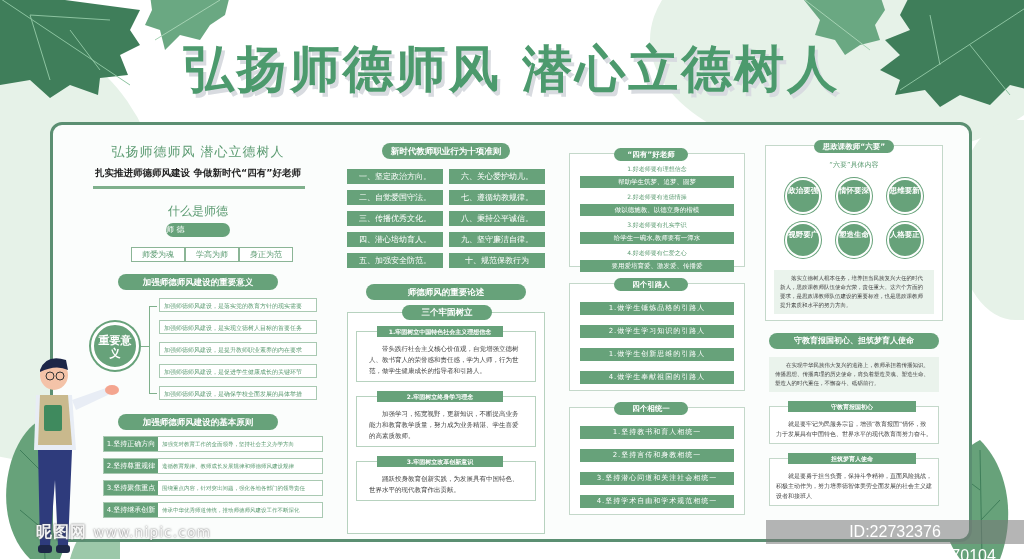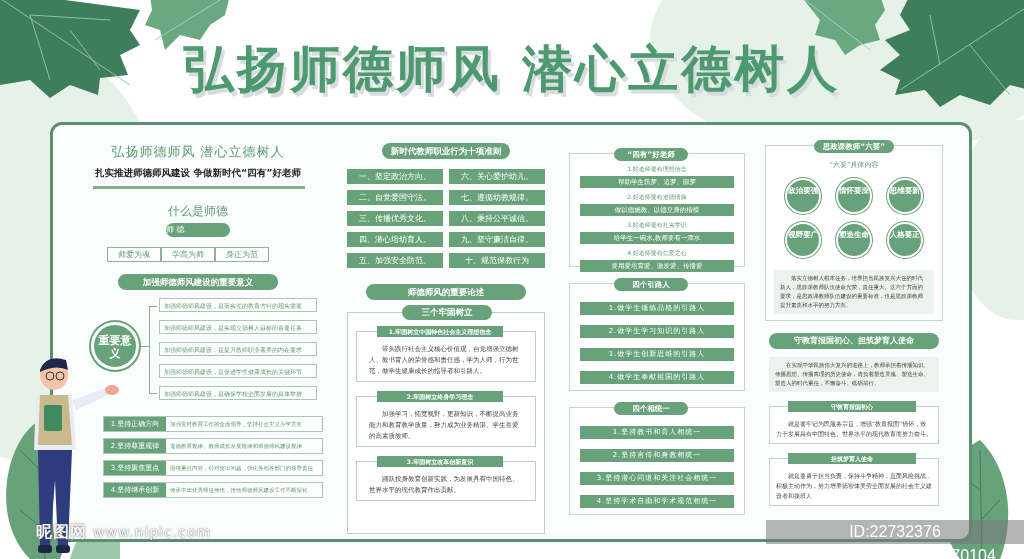--- a/index.html
+++ b/index.html
@@ -11,32 +11,32 @@
   .board { position: absolute; left: 50px; top: 122px; width: 922px; height: 420px; background: #fbfdfc; border: 3px solid #5b8f72; border-radius: 12px; }
   .col { position: absolute; top: 0; }
   .green { background: #67a27a; color: #fff; }
   .pill { border-radius: 14px; text-align: center; font-weight: bold; }
   .c1 { left: 14px; width: 262px; }
   .c1 .h1 { text-align: center; color: #5a9a70; font-size: 13px; margin-top: 18px; letter-spacing: 1px; }
   .c1 .h2 { text-align: center; color: #222; font-size: 9.5px; font-weight: bold; margin-top: 6px; }
   .c1 .rule { height: 3px; background: #7fb08c; margin: 6px 0 0 26px; width: 212px; }
   .c1 .what { text-align: center; color: #5a9a70; font-size: 12px; margin-top: 14px; }
   .tree-root { width: 64px; height: 14px; margin: 3px auto 0; border-radius: 8px; font-size: 8px; line-height: 14px; }
-  .tree-kids { display: flex; justify-content: flex-start; margin: 10px 12px 0 40px; }
+  .tree-kids { display: flex; justify-content: center; margin: 10px 12px 0 40px; }
   .tree-kids div { border: 1px solid #8bb596; color: #5a9a70; font-size: 8px; padding: 1px 10px; background: #fff; }
   .sec-pill { width: 160px; height: 16px; line-height: 16px; font-size: 8.5px; margin: 12px auto 0; }
   .sig { position: relative; height: 112px; margin-top: 8px; }
   .sig-circle { position: absolute; left: 24px; top: 24px; width: 48px; height: 48px; border-radius: 50%; border: 3px solid #fff; box-shadow: 0 0 0 2px #67a27a; font-size: 11px; line-height: 13px; text-align: center; padding-top: 9px; font-weight: bold; }
   .sig-list { position: absolute; left: 92px; top: 0; width: 158px; }
   .sig-list div { border: 1px solid #a9c9b2; font-size: 6px; color: #5a9a70; padding: 3px 4px; margin-bottom: 8px; background: #fff; height: 14px; white-space: nowrap; overflow: hidden; }
   .sig-bracket { position: absolute; left: 82px; top: 8px; width: 8px; height: 88px; border: 1px solid #7fb08c; border-right: none; }
   .sig-stem { position: absolute; left: 74px; top: 48px; width: 8px; border-top: 1px solid #7fb08c; }
   .prin { margin: 6px 0 0 36px; width: 220px; }
   .prin-row { display: flex; height: 16px; margin-bottom: 6px; border: 1px solid #a9c9b2; background: #fff; }
-  .prin-row .k { width: 62px; font-size: 7px; line-height: 14px; text-align: center; }
+  .prin-row .k { width: 54px; font-size: 7px; line-height: 14px; text-align: center; }
   .prin-row .v { flex: 1; font-size: 5.5px; color: #5a9a70; line-height: 14px; padding-left: 4px; white-space: nowrap; overflow: hidden; }
   .c2 { left: 290px; width: 206px; }
   .c2 .top-pill { width: 128px; height: 16px; line-height: 16px; font-size: 8.5px; margin: 18px auto 0; }
   .rules { display: grid; grid-template-columns: 1fr 1fr; gap: 6px 6px; margin: 10px 4px 0 4px; }
   .rules div { height: 15px; line-height: 15px; font-size: 8px; text-align: center; }
   .c2 .mid-pill { width: 160px; height: 16px; line-height: 16px; font-size: 8.5px; margin: 16px auto 0; }
   .three { position: relative; border: 1px solid #b7d2bf; margin: 12px 4px 0; height: 222px; background: #fff; }
   .three .lab { position: absolute; left: 54px; top: -8px; width: 90px; height: 15px; line-height: 15px; font-size: 8.5px; border-radius: 8px; }
   .sub { position: relative; border: 1px solid #b7d2bf; margin: 14px 8px 0; padding: 12px 12px 4px; background: #fff; }
   .sub .cap { position: absolute; left: 20px; top: -6px; width: 126px; height: 11px; line-height: 11px; font-size: 6px; text-align: center; font-weight: bold; }
@@ -115,20 +115,21 @@
       <div class="sig-bracket"></div>
       <div class="sig-list">
         <div>加强师德师风建设，是落实党的教育方针的现实需要</div>
         <div>加强师德师风建设，是实现立德树人目标的首要任务</div>
         <div>加强师德师风建设，是提升教师职业素养的内在要求</div>
         <div>加强师德师风建设，是促进学生健康成长的关键环节</div>
         <div>加强师德师风建设，是确保学校全面发展的具体举措</div>
       </div>
     </div>
 
+    <div class="sec-pill green pill" style="margin-top:4px;">加强师德师风建设的基本原则</div>
     <div class="prin">
       <div class="prin-row">
           <div class="k green">1.坚持正确方向</div>
           <div class="v">加强党对教育工作的全面领导，坚持社会主义办学方向</div>
         </div>
       <div class="prin-row">
           <div class="k green">2.坚持尊重规律</div>
           <div class="v">遵循教育规律、教师成长发展规律和师德师风建设规律</div>
         </div>
       <div class="prin-row">

